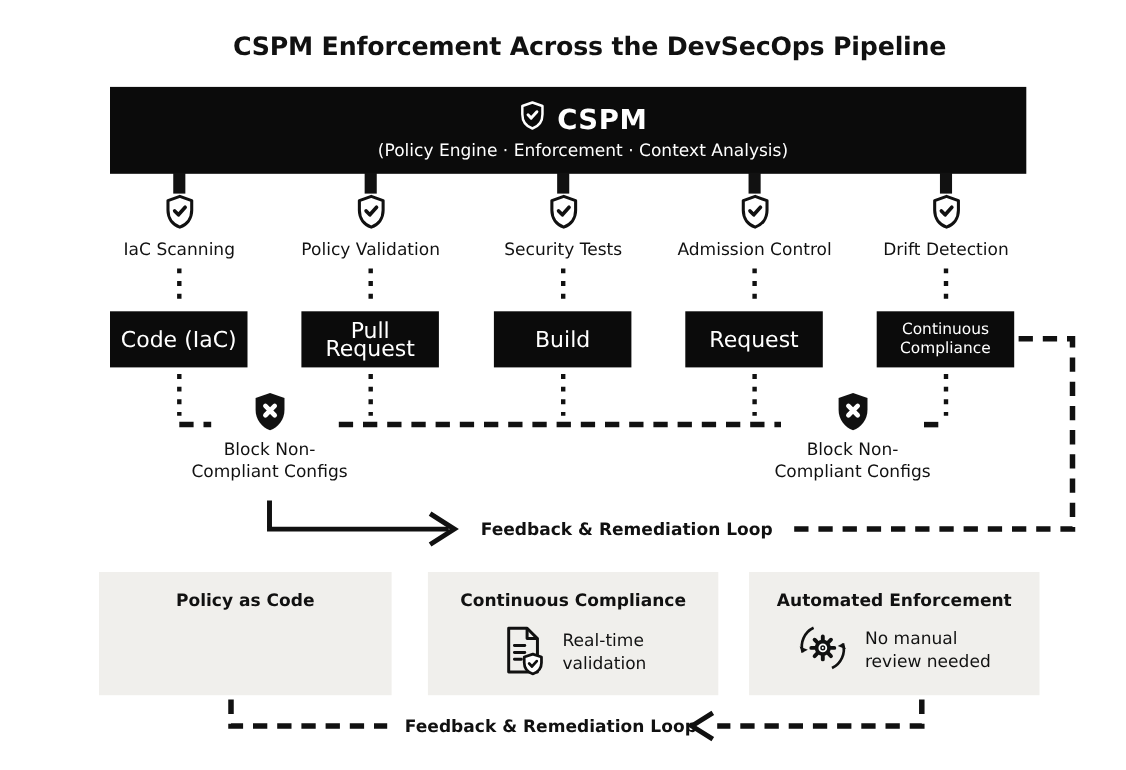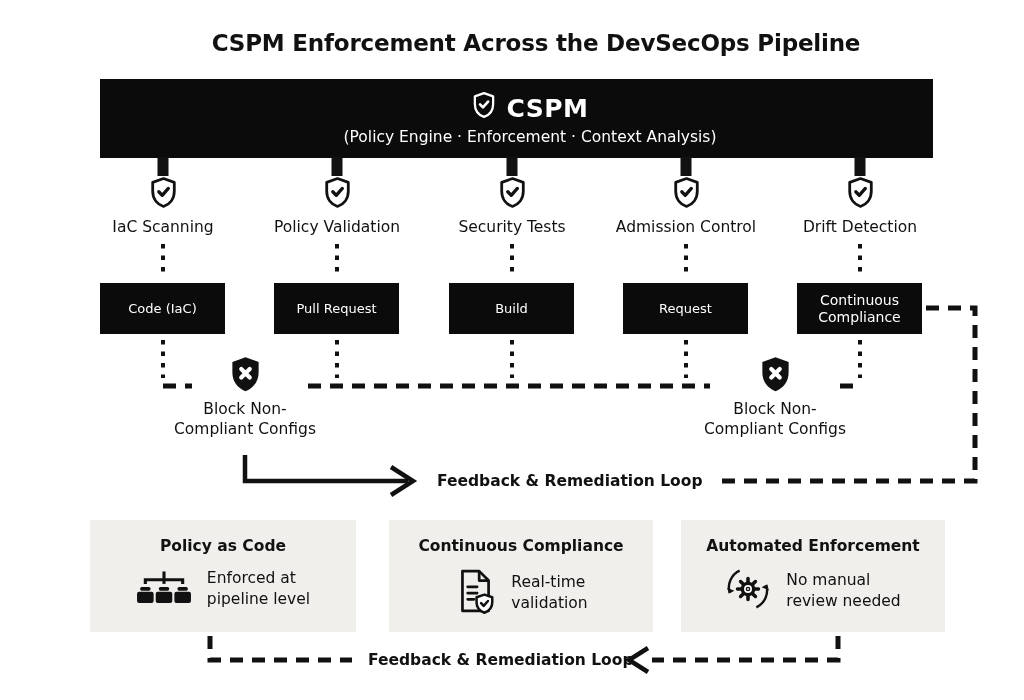--- a/index.html
+++ b/index.html
@@ -21,21 +21,21 @@
   .ln-dot   { stroke:#111; stroke-width:4; stroke-dasharray:4.5 7; fill:none; }
   .ln-solid { stroke:#111; stroke-width:4.5; fill:none; }
   .stub     { fill:#111; }
 
   .control { position:absolute; top:176px; width:160px; display:flex;
              flex-direction:column; align-items:center; }
   .control-label { margin-top:5px; font-size:15.5px; white-space:nowrap; }
 
   .stagebox { position:absolute; top:283px; width:125px; height:51px; background:#0b0b0b;
               color:#fff; display:flex; align-items:center; justify-content:center;
-              text-align:center; font-size:13px; line-height:17px; padding:0 3px;
+              text-align:center; font-size:20px; line-height:17px; padding:0 3px;
               box-sizing:border-box; }
   .stagebox.small { font-size:14px; }
 
   .blockmark { position:absolute; top:355px; width:180px; display:flex;
                flex-direction:column; align-items:center; }
   .block-label { margin-top:3px; font-size:15.5px; line-height:19.5px;
                  text-align:center; white-space:pre-line; }
 
   .loop-label { position:absolute; font-size:15.5px; font-weight:bold;
                 text-align:center; white-space:nowrap; }
@@ -183,36 +183,20 @@
     </span>
     <div class="block-label">Block Non-
 Compliant Configs</div>
   </div>
 
   <div class="loop-label" style="left:437px; top:472px; width:258px">Feedback &amp; Remediation Loop</div>
   <div class="loop-label" style="left:368px; top:651px; width:258px">Feedback &amp; Remediation Loop</div>
 
   <div class="card" style="left:90px; width:266px">
     <div class="card-title">Policy as Code</div>
-    <div class="card-row">
-      <span>
-        <svg width="56" height="36" viewBox="0 0 54 34">
-          <path d="M9 14 V10 H45 V14" fill="none" stroke="#111" stroke-width="3"></path>
-          <path d="M27 2 V14" fill="none" stroke="#111" stroke-width="3"></path>
-          <rect x="4" y="17" width="10" height="3.5" rx="1.5" fill="#111"></rect>
-          <rect x="22" y="17" width="10" height="3.5" rx="1.5" fill="#111"></rect>
-          <rect x="40" y="17" width="10" height="3.5" rx="1.5" fill="#111"></rect>
-          <rect x="1" y="21.5" width="16" height="11" rx="2" fill="#111"></rect>
-          <rect x="19" y="21.5" width="16" height="11" rx="2" fill="#111"></rect>
-          <rect x="37" y="21.5" width="16" height="11" rx="2" fill="#111"></rect>
-        </svg>
-      </span>
-      <div class="card-desc">Enforced at
-pipeline level</div>
-    </div>
   </div>
 
   <div class="card" style="left:389px; width:264px">
     <div class="card-title">Continuous Compliance</div>
     <div class="card-row">
       <span>
         <svg width="42" height="46" viewBox="0 0 40 44">
           <path d="M8 3 H24 L33 12 V41 H8 Z" fill="none" stroke="#111" stroke-width="2.6" stroke-linejoin="round"></path>
           <path d="M24 3 V12 H33" fill="none" stroke="#111" stroke-width="2.6" stroke-linejoin="round"></path>
           <path d="M13 18 H22 M13 24 H22 M13 30 H19" stroke="#111" stroke-width="2.6" stroke-linecap="round"></path>

